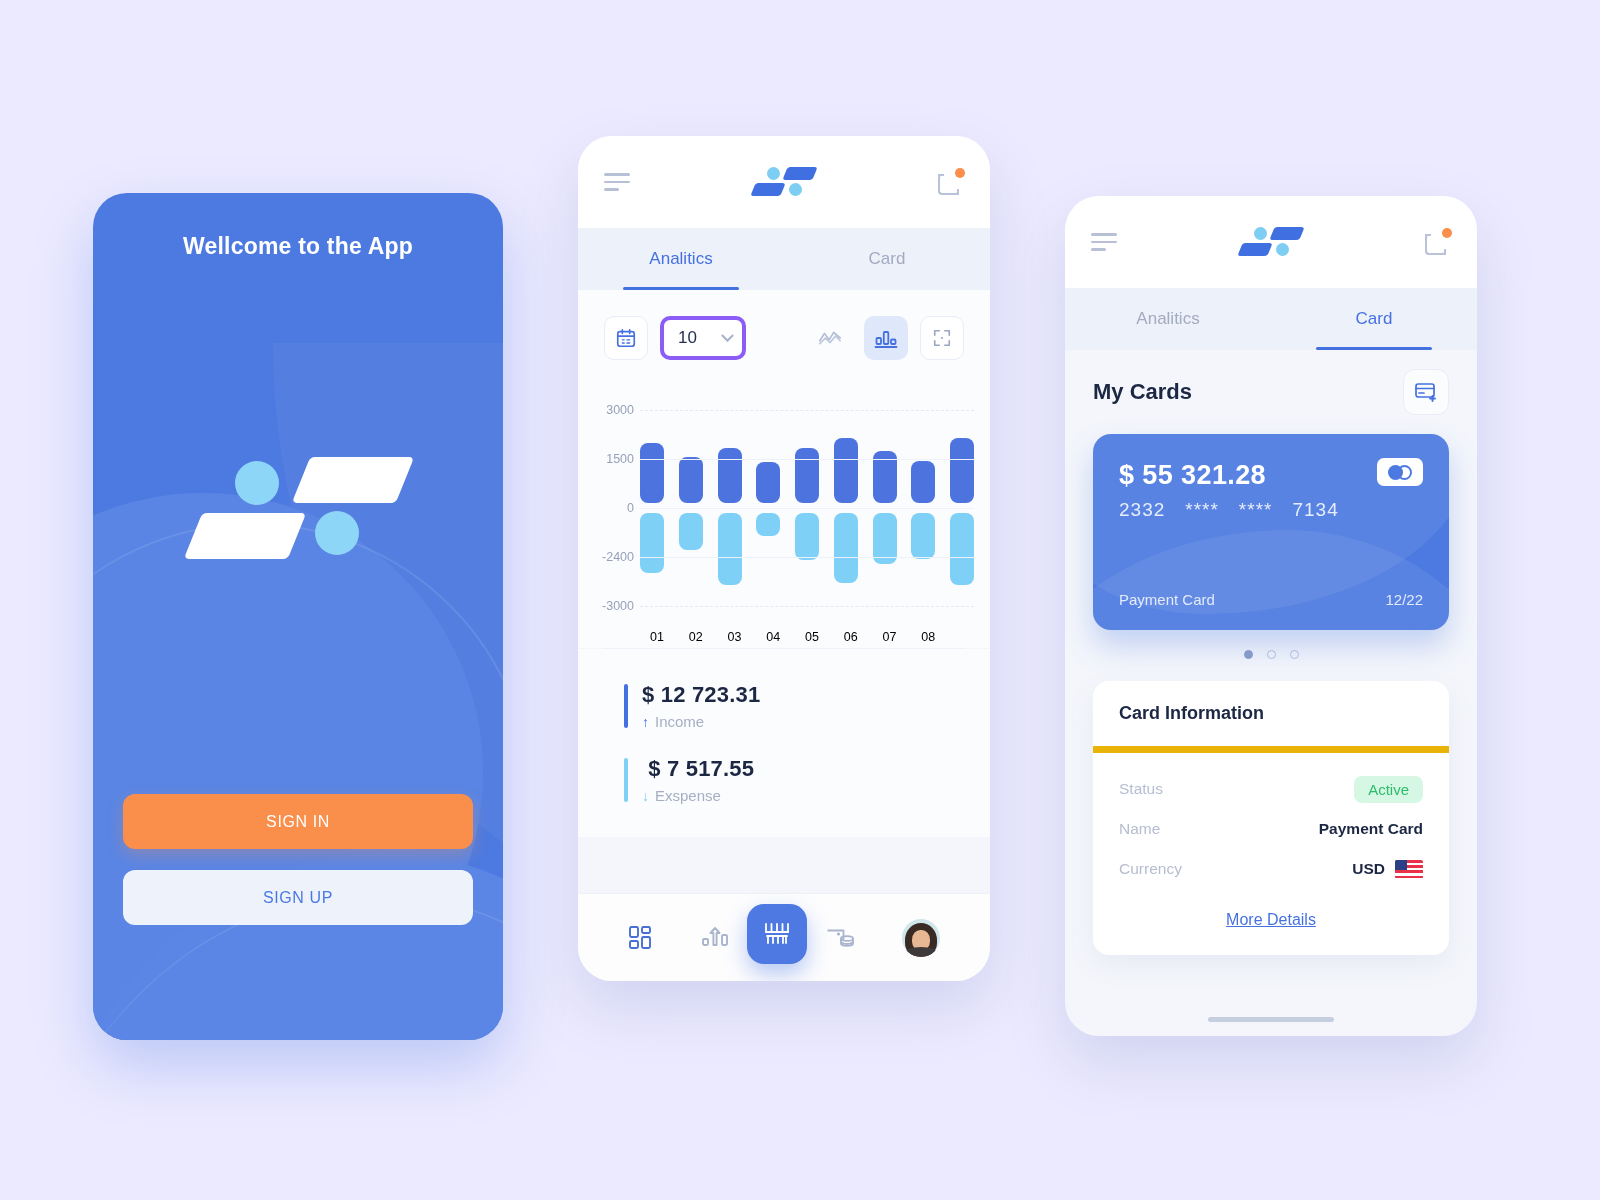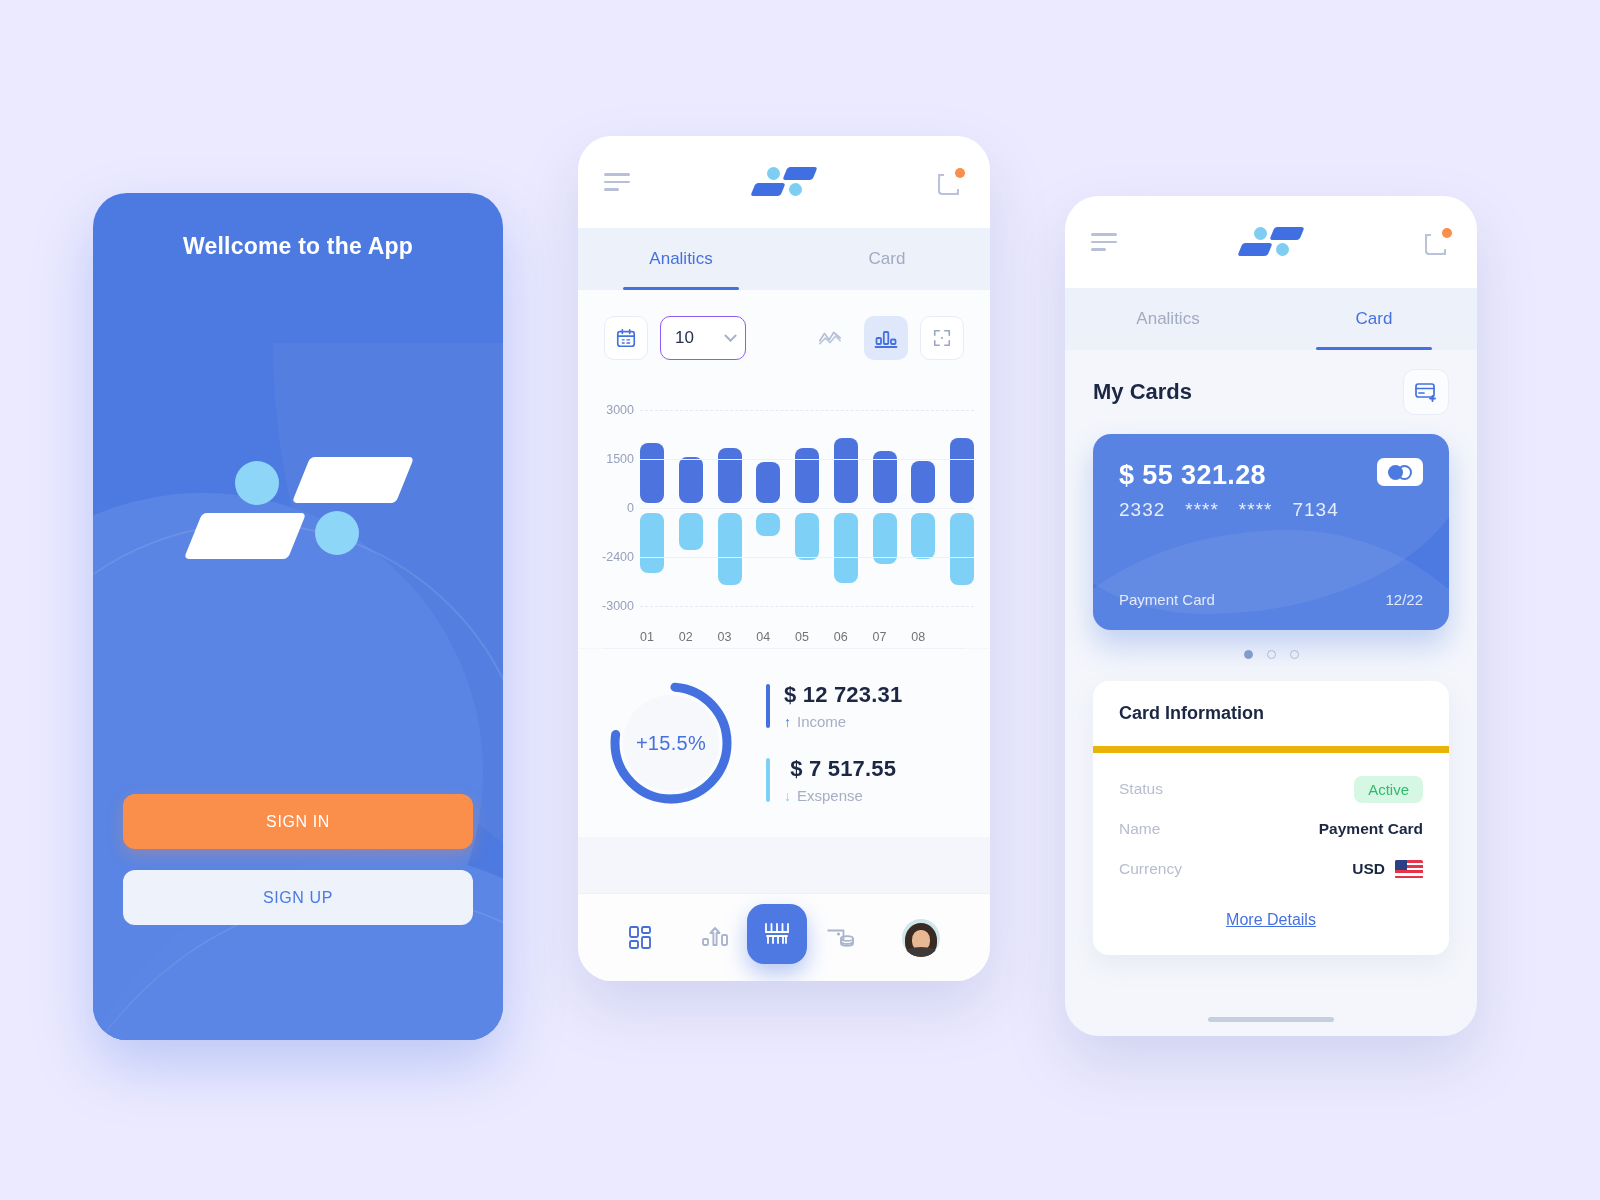--- a/index.html
+++ b/index.html
@@ -113,21 +113,21 @@
   #phone-analytics {
     left: 578px; top: 136px; width: 412px; height: 845px;
     box-shadow: 0 26px 60px rgba(100,120,180,.20);
   }
   .toolbar { height: 96px; display: flex; align-items: center; padding: 0 26px;
              background: #fbfcfe; }
   .cal-btn { width: 44px; height: 44px; border-radius: 10px; background: #fff;
              border: 1px solid #e7ecf6; display: flex; align-items: center;
              justify-content: center; cursor: pointer; }
   .select-box { margin-left: 12px; height: 44px; width: 86px; border-radius: 10px;
-       background: #fff; border: 1px solid #8b5cf6; display: flex; align-items: center;
+       background: #fff; border: 4px solid #8b5cf6; display: flex; align-items: center;
        padding: 0 10px 0 14px; cursor: pointer; }
   .select-val { font-size: 17px; color: #243050; }
   .chev { margin-left: auto; width: 9px; height: 9px; border-right: 2px solid #a8b2c9;
           border-bottom: 2px solid #a8b2c9; transform: rotate(45deg) translate(-2px,-2px); }
   .tool-right { margin-left: auto; display: flex; align-items: center; gap: 12px; }
   .ico-btn { width: 44px; height: 44px; border-radius: 10px; display:flex;
              align-items:center; justify-content:center; cursor:pointer; }
   .ico-btn.plain { }
   .ico-btn.sel { background: #dfe8fb; }
   .ico-btn.bordered { background:#fff; border: 1px solid #e7ecf6; }
@@ -142,21 +142,21 @@
   .gridline { position: absolute; left: 0; right: 0; height: 0;
               border-top: 1.5px dashed #e4e8f3; }
   .bars { position: absolute; left: 0; right: 0; top: 0; bottom: 0; display: flex;
           justify-content: space-between; }
   .bargroup { position: relative; width: 24px; height: 100%; }
   .bar-up, .bar-dn { position: absolute; left: 0; width: 24px; border-radius: 8px; }
   .bar-up { background: #4d73df; }
   .bar-dn { background: #7fd0f7; }
   .xlabels { position: absolute; left: 62px; right: 16px; bottom: 4px;
              display: flex; justify-content: space-between; }
-  .xlab { font-size: 12.5px; color: #737373; width: 24px; text-align: left; }
+  .xlab { font-size: 12.5px; color: #000000; width: 24px; text-align: right; }
 
   .divider-h { height: 1px; background: #eef1f7; margin: 0 26px; }
 
   .summary { background: #fbfcfe; height: 188px; display: flex; align-items: center;
              padding: 0 22px; }
   .donut { position: relative; width: 142px; height: 142px; flex: none; }
   .donut-pct { position: absolute; inset: 0; display: flex; align-items: center;
       justify-content: center; font-size: 20px; color: #4571e0; letter-spacing: .3px; }
   .stats { margin-left: 24px; display: flex; flex-direction: column; gap: 26px; }
   .stat { padding-left: 18px; position: relative; }
@@ -408,28 +408,20 @@
             <div class="xlab">07</div>
             <div class="xlab">08</div>
             <div class="xlab"></div>
           </div>
       </div>
     </div>
 
     <div class="divider-h"></div>
 
     <div class="summary">
-      <div class="donut">
-        <svg width="142" height="142" viewBox="0 0 142 142">
-          <circle cx="71" cy="71" r="48" fill="#f7f8fc"></circle>
-          <circle cx="71" cy="71" r="56" fill="none" stroke="#7fd0f7" stroke-width="9" stroke-linecap="round" stroke-dasharray="70 282" stroke-dashoffset="-106" transform="rotate(-90 71 71)"></circle>
-          <circle cx="71" cy="71" r="56" fill="none" stroke="#4571e0" stroke-width="9" stroke-linecap="round" stroke-dasharray="268 84" stroke-dashoffset="-4" transform="rotate(-90 71 71)"></circle>
-        </svg>
-        <div class="donut-pct">+15.5%</div>
-      </div>
       <div class="stats">
         <div class="stat income">
           <div class="stat-amount">$ 12 723.31</div>
           <div class="stat-label">
             <span class="arrow-up">↑</span>
             <span>Income</span>
           </div>
         </div>
         <div class="stat expense">
           <div class="stat-amount">$ 7 517.55</div>

